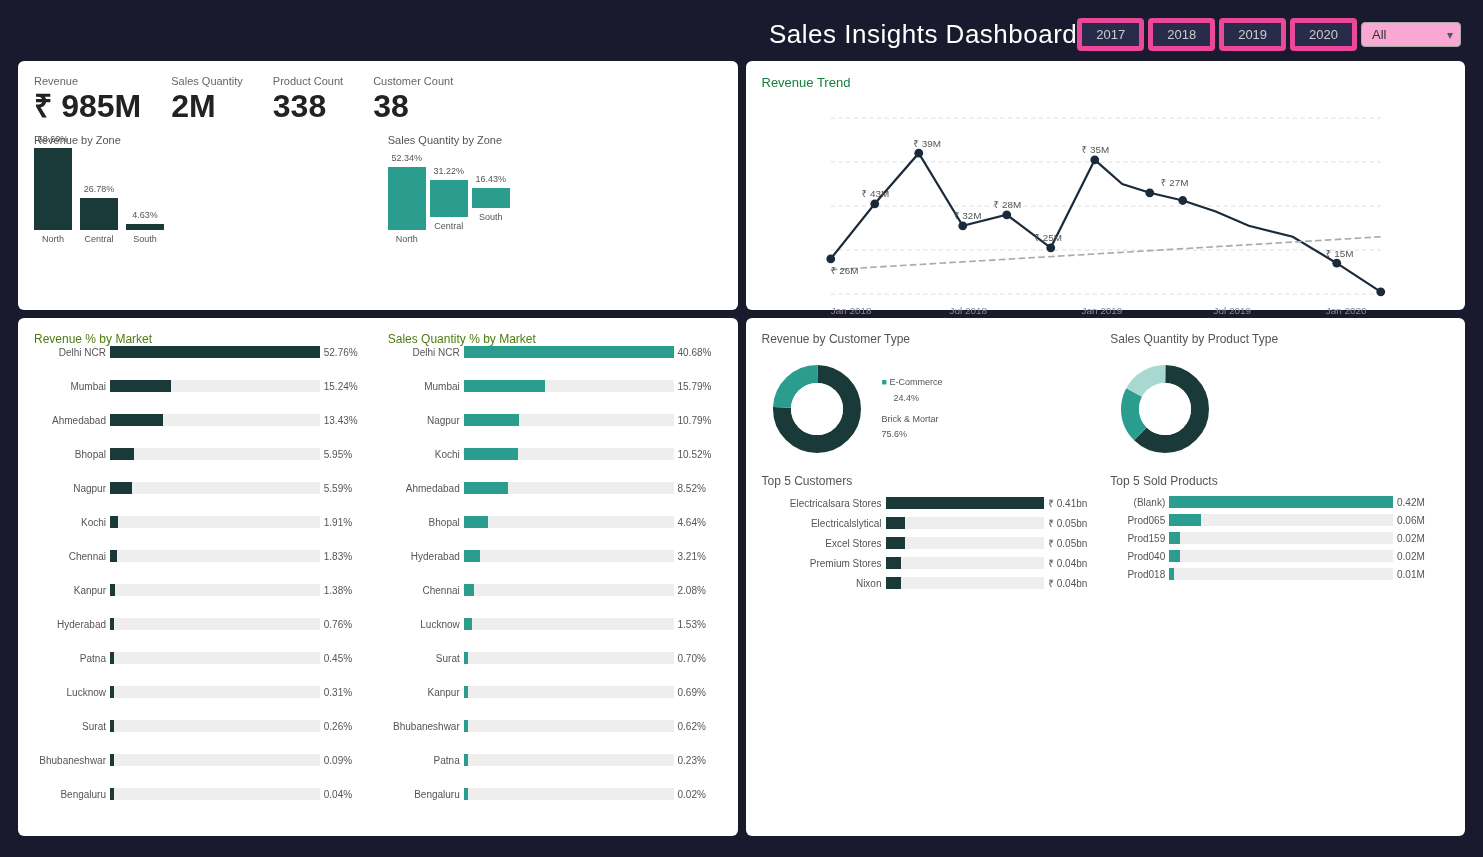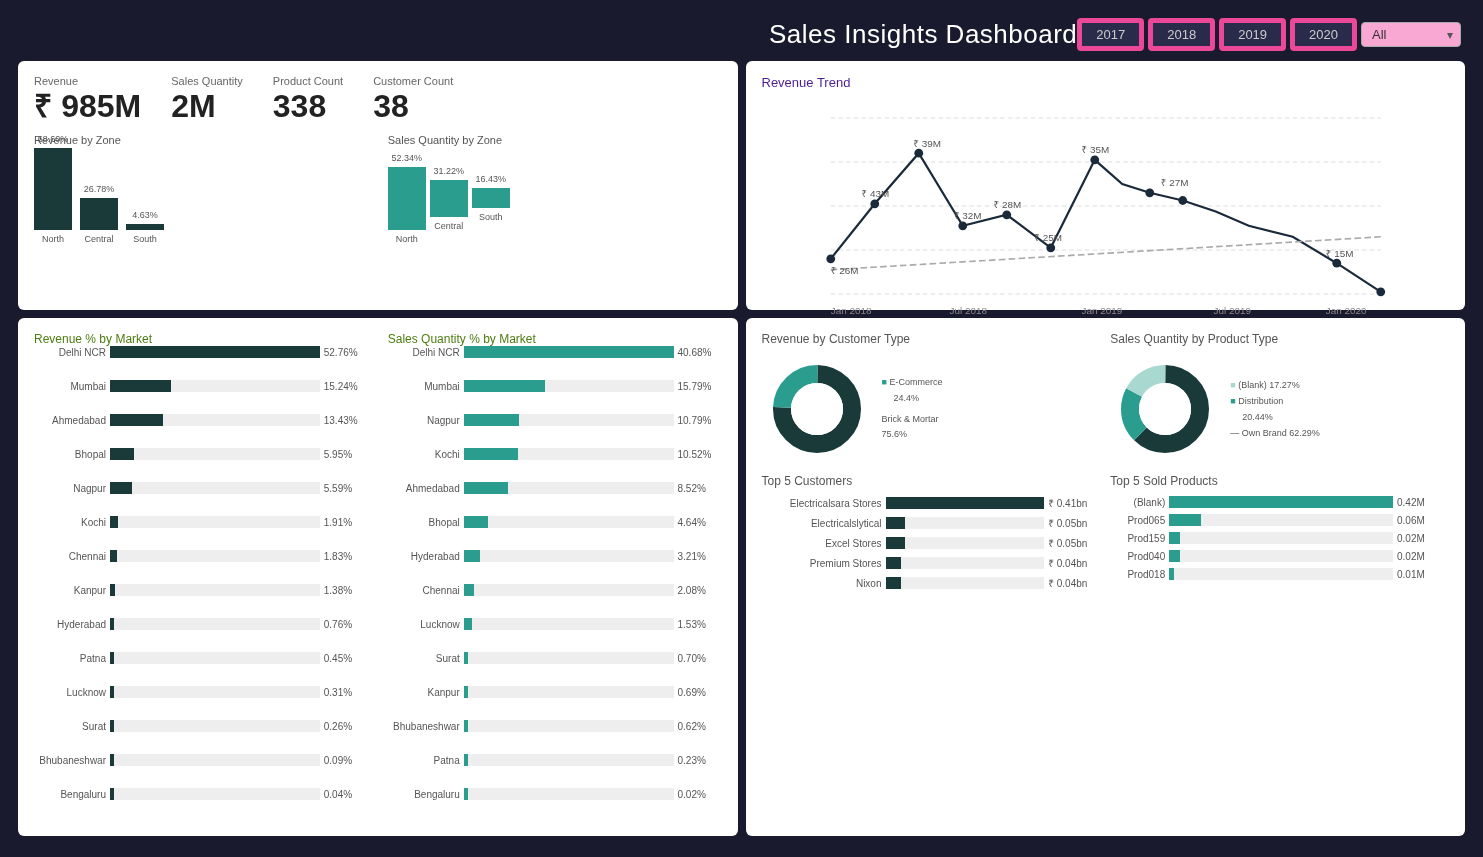--- a/index.html
+++ b/index.html
@@ -124,21 +124,21 @@
       width: 38px;
       background: #1a7a6e;
     }
     .bar-label {
       font-size: 9px;
       color: #555;
     }
     
     .trend-title {
       font-size: 13px;
-      color: #4c1d95;
+      color: #15803d;
       margin-bottom: 6px;
       font-weight: 500;
     }
     .trend-chart {
       position: relative;
       height: 200px;
       width: 100%;
     }
     
     .market-charts-row {
@@ -614,25 +614,20 @@
         <div class="donut-section">
           <div class="section-title">Sales Quantity by Product Type</div>
           <div class="donut-wrap">
             <svg width="110" height="110" viewBox="0 0 110 110">
 
               <circle cx="55" cy="55" r="35" fill="none" stroke="#1a3a3a" stroke-width="18" stroke-dasharray="137 82.9" stroke-dashoffset="54.9"></circle>
               <circle cx="55" cy="55" r="35" fill="none" stroke="#2a9d8f" stroke-width="18" stroke-dasharray="44.9 175" stroke-dashoffset="-82.1"></circle>
               <circle cx="55" cy="55" r="35" fill="none" stroke="#a8d8d0" stroke-width="18" stroke-dasharray="38 181.9" stroke-dashoffset="-127"></circle>
               <circle cx="55" cy="55" r="26" fill="white"></circle>
             </svg>
-            <div class="donut-legend" style="font-size:9px;line-height:1.8;">
-              <div><span style="color:#a8d8d0;">■</span> (Blank) 17.27%</div>
-              <div><span style="color:#2a9d8f;">■</span> Distribution<br><span style="padding-left:12px;">20.44%</span></div>
-              <div>— Own Brand 62.29%</div>
-            </div>
           </div>
         </div>
 
         <div class="top5-section">
           <div class="section-title">Top 5 Customers</div>
           <div id="top5-cust-list">
               <div class="top5-row">
     <span style="font-size:10px;color:#555;width:120px;text-align:right;flex-shrink:0;">Electricalsara Stores</span>
     <div class="top5-bar-wrap">
       <div class="top5-bar-fill" style="width:100%;background:#1a3a3a;"></div>

